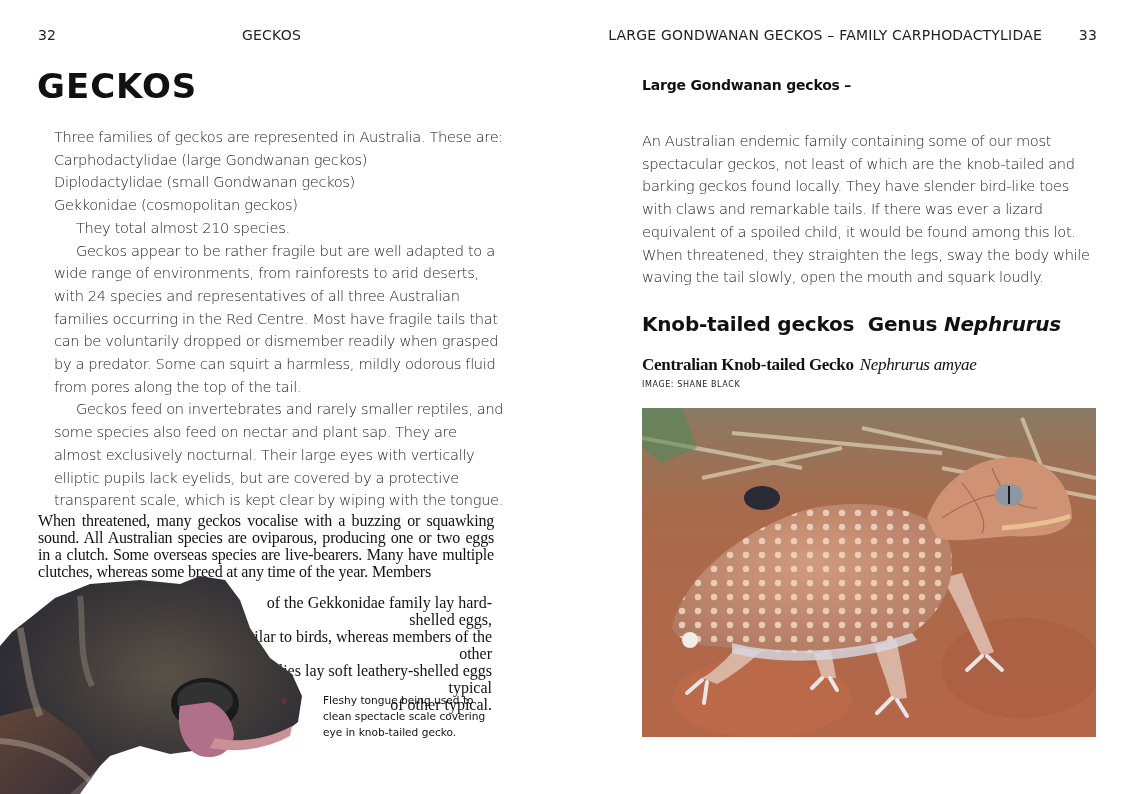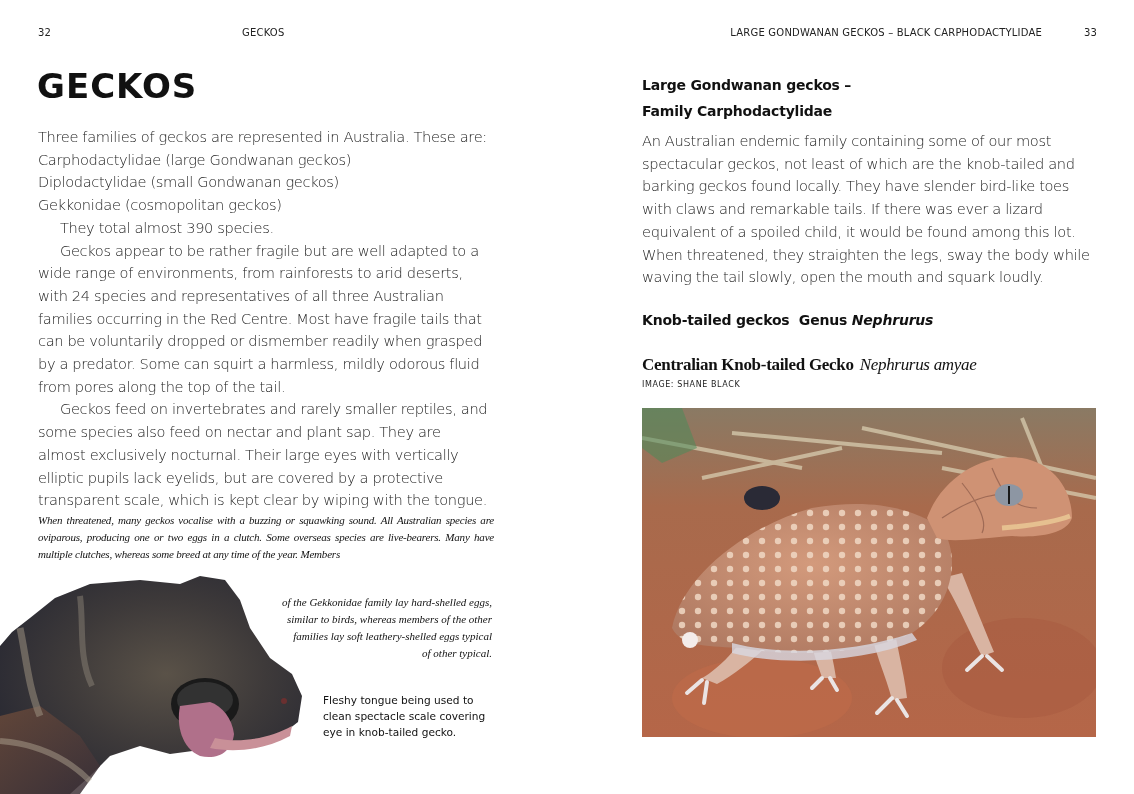--- a/index.html
+++ b/index.html
@@ -5,59 +5,59 @@
     html, body { margin: 0; padding: 0; }
     body {
       width: 1134px; height: 794px; position: relative; overflow: hidden;
       background: #ffffff; color: #1a1a1a;
       font-family: "Liberation Sans", sans-serif;
     }
     .page { position: absolute; top: 0; height: 794px; }
     .page-left { left: 0; width: 567px; }
     .page-right { left: 567px; width: 567px; }
 
-    .running { position: absolute; top: 27px; font-size: 10px; letter-spacing: 0.2px; color: #222; font-family: "DejaVu Sans", sans-serif; }
+    .running { position: absolute; top: 27px; font-size: 14px; letter-spacing: 0.2px; color: #222; font-family: "DejaVu Sans", sans-serif; }
     .folio-left { left: 38px; }
     .rh-left { left: 242px; }
     .rh-right { right: 92px; }
     .folio-right { right: 37px; }
 
     .chapter-title {
       position: absolute; left: 37px; top: 66px; margin: 0;
       font-family: "DejaVu Sans", sans-serif; font-weight: 900; font-size: 34px;
       letter-spacing: 1px; color: #111;
     }
 
     .body-sans {
       font-family: "DejaVu Sans", sans-serif; font-size: 14.6px; line-height: 22.7px;
-      color: #222; letter-spacing: -0.35px; font-weight: 300;
+      color: #222; letter-spacing: -0.35px; font-weight: 300; margin-left: 16px;
     }
     .left-body { position: absolute; left: 38px; top: 126px; width: 450px; }
     .left-body p { margin: 0; }
     .indent { text-indent: 22px; }
 
     .serif-small {
-      font-family: "Liberation Serif", serif; font-size: 11px; line-height: 17px; color: #111; font-style: italic;
+      font-family: "Liberation Serif", serif; font-size: 16px; line-height: 17px; color: #111;
     }
     .serif-full { position: absolute; left: 38px; top: 512px; width: 456px; text-align: justify; letter-spacing: -0.2px; }
     .serif-right { position: absolute; left: 230px; top: 594px; width: 262px; text-align: right; }
     .serif-right span { display: block; }
 
     .tongue-photo { position: absolute; left: 0; top: 566px; width: 318px; height: 228px; }
     .caption-sans { position: absolute; left: 323px; top: 692px; width: 175px; font-family: "DejaVu Sans", sans-serif; font-size: 10.6px; line-height: 16px; color: #111; }
 
     .h2 {
       position: absolute; left: 75px; top: 72px; margin: 0;
       font-family: "DejaVu Sans", sans-serif; font-weight: 700; font-size: 14px; line-height: 26px; color: #111; letter-spacing: -0.2px;
     }
     .h2 span { display: block; }
     .right-body { position: absolute; left: 75px; top: 130px; width: 460px; }
     .h3 {
       position: absolute; left: 75px; top: 312px; margin: 0;
-      font-family: "DejaVu Sans", sans-serif; font-weight: 700; font-size: 14px; color: #111; letter-spacing: -0.2px;
+      font-family: "DejaVu Sans", sans-serif; font-weight: 700; font-size: 20px; color: #111; letter-spacing: -0.2px;
     }
     .h3 em { font-style: italic; }
     .species {
       position: absolute; left: 75px; top: 355px; margin: 0;
       font-family: "Liberation Serif", serif; font-size: 17px; font-weight: 700; color: #111; letter-spacing: -0.3px; text-align: center;
     }
     .species em { font-weight: 400; font-style: italic; margin-left: 6px; }
     .credit { position: absolute; left: 75px; top: 380px; font-family: "DejaVu Sans", sans-serif; font-size: 8px; letter-spacing: 0.6px; color: #222; }
     .gecko-photo { position: absolute; left: 75px; top: 408px; width: 454px; height: 329px; overflow: hidden; }
   </style>
@@ -68,21 +68,21 @@
   <span class="running folio-left">32</span>
   <span class="running rh-left">GECKOS</span>
 
   <h1 class="chapter-title">GECKOS</h1>
 
   <div class="left-body body-sans">
     <p>Three families of geckos are represented in Australia. These are:</p>
     <p>Carphodactylidae (large Gondwanan geckos)</p>
     <p>Diplodactylidae (small Gondwanan geckos)</p>
     <p>Gekkonidae (cosmopolitan geckos)</p>
-    <p class="indent">They total almost 390 species.</p>
+    <p class="indent">They total almost 210 species.</p>
     <p class="indent">Geckos appear to be rather fragile but are well adapted to a wide range of environments, from rainforests to arid deserts, with 24 species and representatives of all three Australian families occurring in the Red Centre. Most have fragile tails that can be voluntarily dropped or dismember readily when grasped by a predator. Some can squirt a harmless, mildly odorous fluid from pores along the top of the tail.</p>
     <p class="indent">Geckos feed on invertebrates and rarely smaller reptiles, and some species also feed on nectar and plant sap. They are almost exclusively nocturnal. Their large eyes with vertically elliptic pupils lack eyelids, but are covered by a protective transparent scale, which is kept clear by wiping with the tongue.</p>
   </div>
 
   <div class="serif-full serif-small">When threatened, many geckos vocalise with a buzzing or squawking sound. All Australian species are oviparous, producing one or two eggs in a clutch. Some overseas species are live-bearers. Many have multiple clutches, whereas some breed at any time of the year. Members</div>
   <div class="serif-right serif-small">
     <span>of the Gekkonidae family lay hard-shelled eggs,</span>
     <span>similar to birds, whereas members of the other</span>
     <span>families lay soft leathery-shelled eggs typical</span>
     <span>of other typical.</span>
@@ -109,26 +109,25 @@
     <ellipse cx="205" cy="134" rx="28" ry="18" fill="#4a4a4a" opacity="0.5"></ellipse>
     <path d="M180,140 C176,160 182,182 200,190 C218,194 232,186 234,168 C232,152 222,140 210,136 Z" fill="#b0708a"></path>
     <path d="M215,172 C240,178 270,172 292,160 L290,170 C260,186 230,186 210,182 Z" fill="#c99098"></path>
     <circle cx="284" cy="135" r="3" fill="#6a3030"></circle>
   </svg>
 
   <div class="caption-sans">Fleshy tongue being used to clean spectacle scale covering eye in knob-tailed gecko.</div>
 </div>
 
 <div class="page page-right">
-  <span class="running rh-right">LARGE GONDWANAN GECKOS – BLACK CARPHODACTYLIDAE</span>
+  <span class="running rh-right">LARGE GONDWANAN GECKOS – FAMILY CARPHODACTYLIDAE</span>
   <span class="running folio-right">33</span>
 
   <h2 class="h2">
     <span>Large Gondwanan geckos –</span>
-    <span>Family Carphodactylidae</span>
   </h2>
 
   <p class="right-body body-sans" style="margin:0;">An Australian endemic family containing some of our most spectacular geckos, not least of which are the knob-tailed and barking geckos found locally. They have slender bird-like toes with claws and remarkable tails. If there was ever a lizard equivalent of a spoiled child, it would be found among this lot. When threatened, they straighten the legs, sway the body while waving the tail slowly, open the mouth and squark loudly.</p>
 
   <h3 class="h3"><span style="white-space:pre;">Knob-tailed geckos  Genus </span><em>Nephrurus</em></h3>
 
   <p class="species"><span>Centralian Knob-tailed Gecko</span><em>Nephrurus amyae</em></p>
 
   <div class="credit">IMAGE: SHANE BLACK</div>
 

